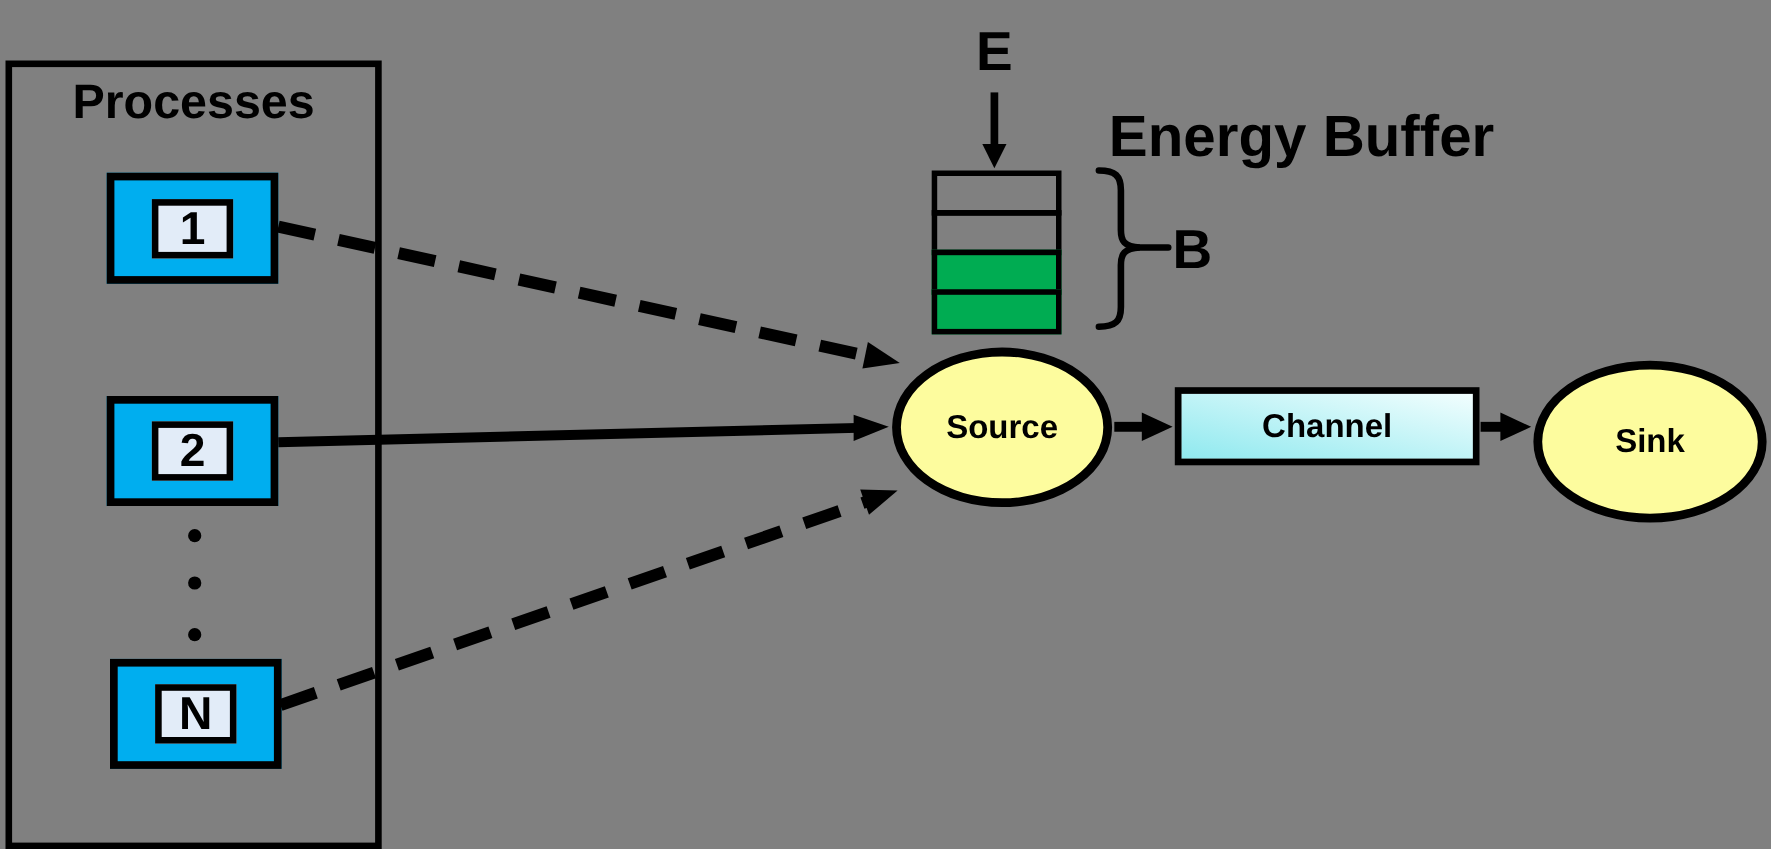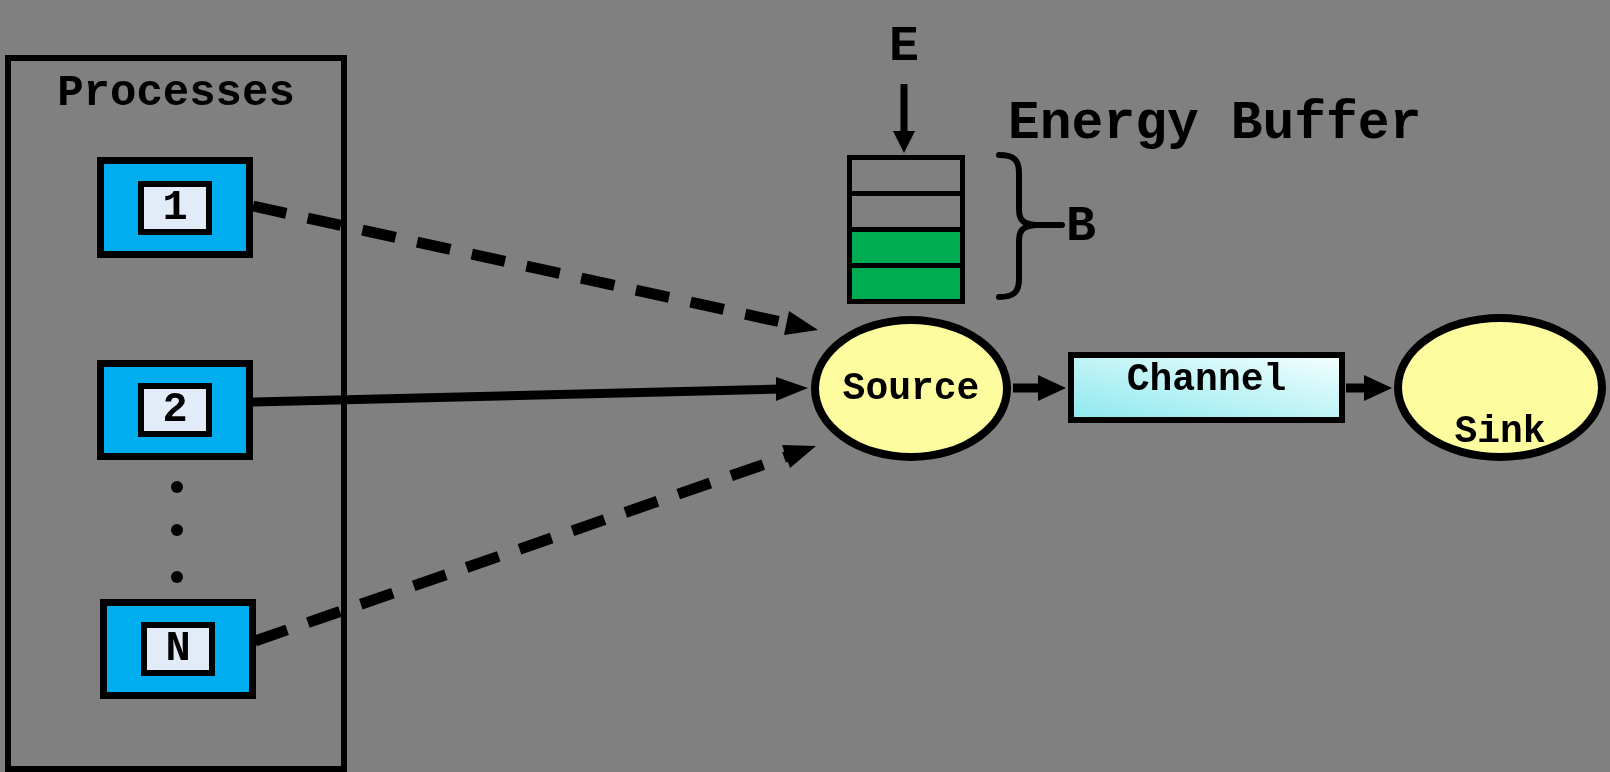--- a/index.html
+++ b/index.html
@@ -4,38 +4,38 @@
 <style>
   :root{
     --background:#808080; --ink:#000000;
     --process_fill:#00AEEF; --process_inner_fill:#E2ECF8;
     --buffer_fill:#00AC52; --node_fill:#FDFC9E;
     --channel_gradient_start:#8FE9EF; --channel_gradient_end:#F2FEFE;
   }
   *{margin:0;padding:0;box-sizing:border-box;}
   html,body{width:1610px;height:772px;overflow:hidden;}
   body{font-family:"Liberation Sans","DejaVu Sans",sans-serif;background:var(--background);}
-  #canvas{position:relative;width:1610px;height:652px;background:var(--background);font-family:Liberation Mono, monospace;}
+  #canvas{position:relative;width:1610px;height:652px;background:var(--background);}
   .abs{position:absolute;}
   
   .panel{border:6px solid var(--ink);}
   .proc-box{background:var(--process_fill);border:7px solid var(--ink);display:flex;align-items:center;justify-content:center;}
   .proc-inner{background:var(--process_inner_fill);border:6px solid var(--ink);width:74px;height:54px;
               display:flex;align-items:center;justify-content:center;font-size:42px;font-weight:bold;color:var(--ink);}
   .dot{width:12px;height:12px;border-radius:50%;background:var(--ink);}
   
   .cell{width:118px;height:41px;border:5px solid var(--ink);background:transparent;}
   .cell.filled{background:var(--buffer_fill);}
   
   .ellipse{border:8px solid var(--ink);border-radius:50%;background:var(--node_fill);
            display:flex;align-items:center;justify-content:center;}
-  .node-label{font-weight:bold;font-size:38px;color:var(--ink);}
+  .node-label{font-weight:bold;font-size:30px;color:var(--ink);}
   .channel{border:6px solid var(--ink);
            background:linear-gradient(to top right,var(--channel_gradient_start),var(--channel_gradient_end));
-           display:flex;align-items:flex-start;justify-content:center;}
+           display:flex;align-items:center;justify-content:center;}
   .overlay{left:0;top:0;width:1610px;height:772px;pointer-events:none;}
   .title-text{font-weight:bold;color:var(--ink);}
 </style>
 </head>
 <body>
 
 <div id="canvas">
 
   <div class="abs panel" style="left:5px;top:55px;width:342px;height:717px;"></div>
   <div class="abs title-text" style="left:5px;top:68px;width:342px;text-align:center;font-size:44px;">Processes</div>
@@ -70,21 +70,21 @@
   <div class="abs title-text" style="left:1066px;top:198px;font-size:50px;">B</div>
 
   <div class="abs ellipse" style="left:811px;top:316px;width:200px;height:145px;">
     <span class="node-label">Source</span>
   </div>
 
   <div class="abs channel" style="left:1068px;top:352px;width:277px;height:71px;">
     <span class="node-label">Channel</span>
   </div>
 
-  <div class="abs ellipse" style="left:1394px;top:314px;width:212px;height:147px;align-items:flex-end;">
+  <div class="abs ellipse" style="left:1394px;top:328px;width:212px;height:147px;">
     <span class="node-label">Sink</span>
   </div>
 
   <svg class="abs overlay" width="1610" height="772" viewBox="0 0 1610 772" xmlns="http://www.w3.org/2000/svg">
 
     <g>
       <line x1="253" y1="206" x2="790" y2="324" stroke="#000" stroke-width="11" stroke-dasharray="34 22"></line>
       <polygon points="818,330 784,335 789,311" fill="#000"></polygon>
     </g>
 

